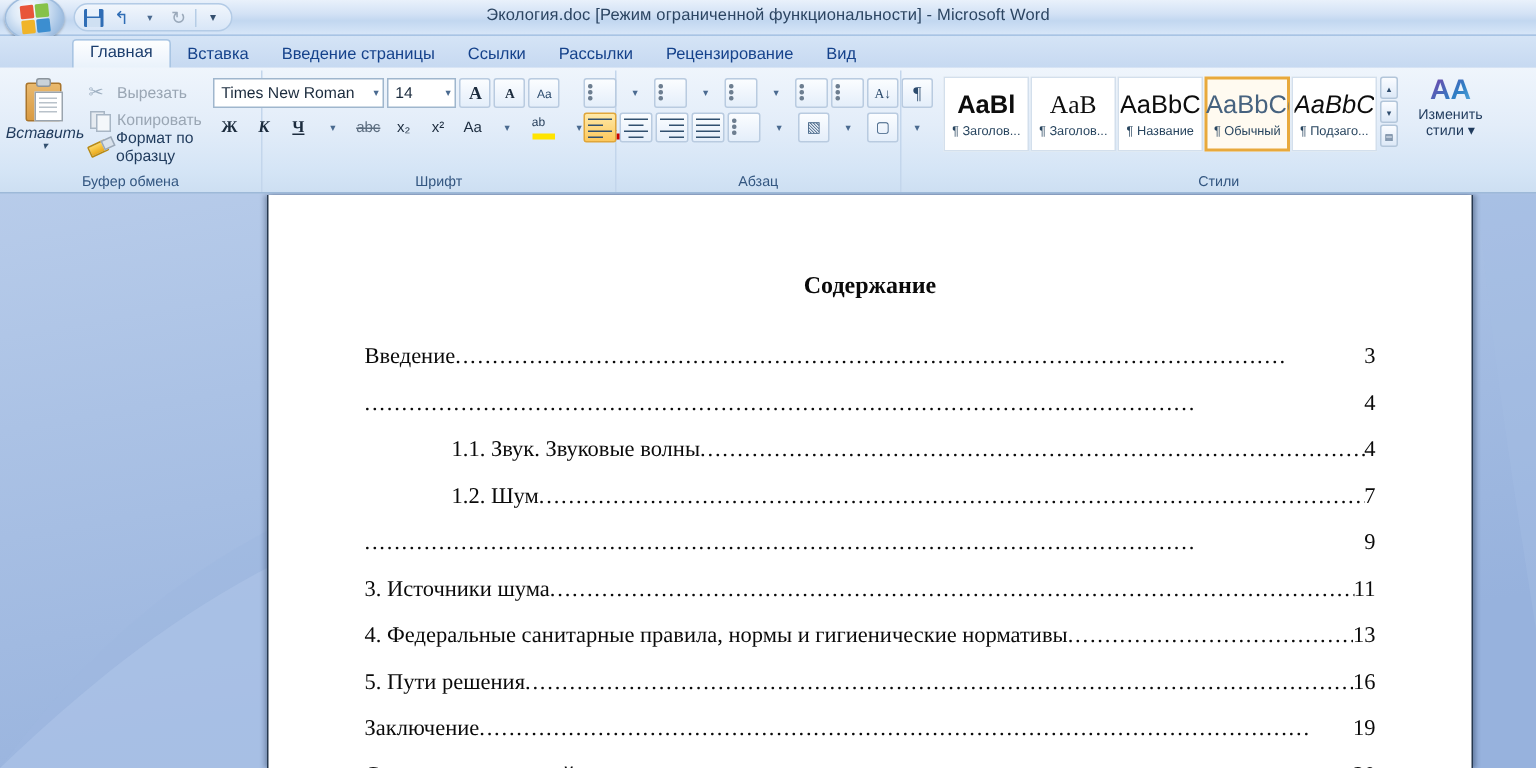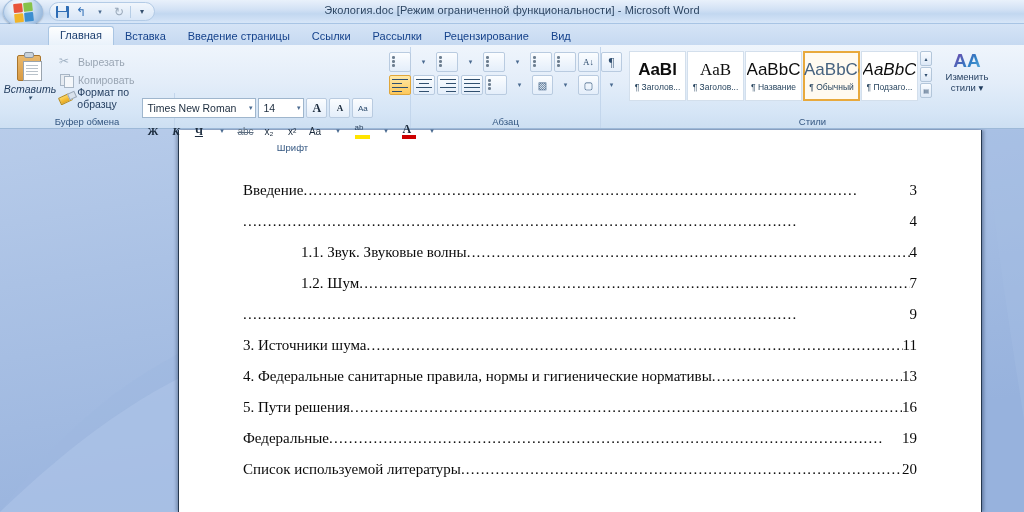--- a/index.html
+++ b/index.html
@@ -123,21 +123,21 @@
                       background:#e6ebf1; border:1px solid #a8b6c5; }
   .ico-copy::after  { content:""; position:absolute; left:5px; top:3px; width:8px; height:10px;
                       background:#f4f7fa; border:1px solid #a8b6c5; }
   .ico-brush::before{ content:""; position:absolute; left:0px; top:4px; width:11px; height:6px;
                       background: linear-gradient(to bottom,#ffd75e,#e8a81c); transform: rotate(-25deg);
                       border:1px solid #b98a12; border-radius:1px; }
   .ico-brush::after { content:""; position:absolute; left:9px; top:1px; width:6px; height:5px;
                       background:#d9e2ec; border:1px solid #9aa8b8; transform: rotate(-25deg); }
 
   
-  .g-font { width: 236px; margin-top: 46px; }
+  .g-font { width: 236px; }
   .font-rows { display: flex; flex-direction: column; gap: 3px; padding-top: 2px; }
   .frow { display: flex; align-items: center; gap: 2px; }
   .combo {
     height: 20px; background: #fff; border: 1px solid #9fb6cd;
     display: flex; align-items: center; justify-content: space-between;
     padding: 0 3px 0 4px; font-size: 10.5px; color: #1b2b3d;
   }
   .combo .cv { white-space: nowrap; overflow: hidden; }
   .combo .cd { font-size: 7px; color: #4a6a90; margin-left: 4px; }
   .fname { width: 114px; }
@@ -522,20 +522,21 @@
       </div>
       <div class="group-label">Стили</div>
     </div>
 
   </div>
 </div>
 
 <div class="page-area">
   <div class="page">
     <div class="doc-inner">
+      <div class="doc-title">Содержание</div>
 
       <div class="toc-line">
         <span class="toc-label">Введение</span>
         <span class="toc-dots">................................................................................................................</span>
         <span class="toc-page">3</span>
       </div>
 
       <div class="toc-line">
         <span class="toc-dots">................................................................................................................</span>
         <span class="toc-page">4</span>
@@ -570,21 +571,21 @@
         <span class="toc-page">13</span>
       </div>
 
       <div class="toc-line">
         <span class="toc-label">5. Пути решения</span>
         <span class="toc-dots">................................................................................................................</span>
         <span class="toc-page">16</span>
       </div>
 
       <div class="toc-line">
-        <span class="toc-label">Федеральные</span>
+        <span class="toc-label">Заключение</span>
         <span class="toc-dots">................................................................................................................</span>
         <span class="toc-page">19</span>
       </div>
 
       <div class="toc-line">
         <span class="toc-label">Список используемой литературы</span>
         <span class="toc-dots">................................................................................................................</span>
         <span class="toc-page">20</span>
       </div>
 

